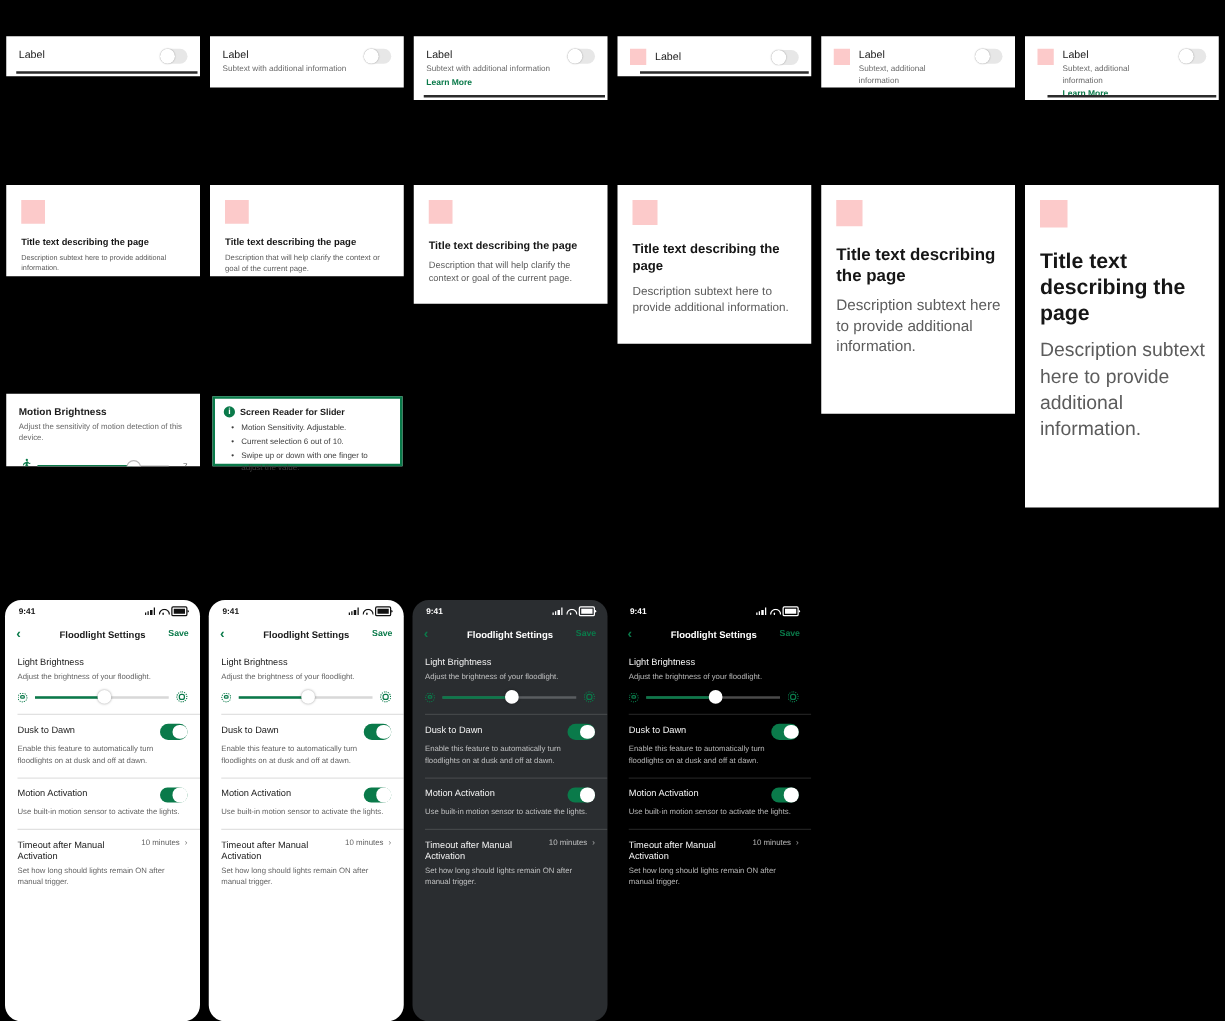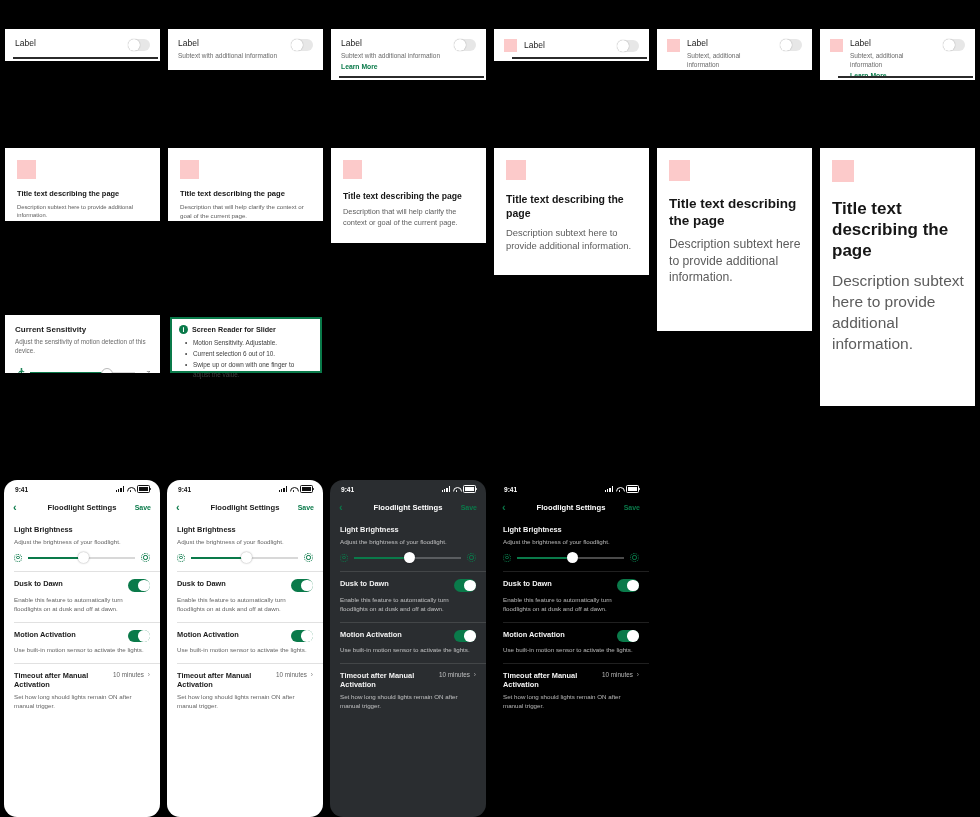--- a/index.html
+++ b/index.html
@@ -99,21 +99,21 @@
   .batt:before{content:"";position:absolute;left:1px;top:1px;bottom:1px;right:1px;background:currentColor;}
   .batt:after{content:"";position:absolute;right:-2.2px;top:1.6px;width:1.2px;height:2px;background:currentColor;border-radius:0 1px 1px 0;}
 
   .navbar{height:19px;display:flex;align-items:center;padding:0 9px;flex:0 0 auto;position:relative;}
   .nav-back{font-size:11px;font-weight:700;color:#0a7a4a;line-height:1;cursor:pointer;}
   .nav-title{position:absolute;left:0;right:0;text-align:center;font-size:7.6px;font-weight:700;pointer-events:none;}
   .nav-save{margin-left:auto;font-size:7px;font-weight:700;color:#0a7a4a;}
 
   .sect{padding:8px 10px 9px 10px;position:relative;}
   .sect + .sect:before{content:"";position:absolute;left:10px;right:0;top:0;height:1px;background:currentColor;opacity:.13;}
-  .s-title{font-size:7.4px;font-weight:700;}
+  .s-title{font-size:7.4px;font-weight:400;}
   .s-desc{font-size:6.2px;line-height:9px;margin-top:3px;opacity:.72;}
   .s-row{display:flex;align-items:flex-start;justify-content:space-between;gap:8px;}
   .p-slider{display:flex;align-items:center;gap:6px;margin-top:7px;}
   .p-track{position:relative;flex:1 1 auto;height:2px;}
   .p-fill{position:absolute;left:0;top:0;height:2px;background:#0a7a4a;width:52%;}
   .p-knob{position:absolute;left:52%;top:50%;width:11px;height:11px;margin-left:-5.5px;margin-top:-5.5px;
           border-radius:50%;background:#fff;box-shadow:0 0 2px rgba(0,0,0,.4);}
   .sun{width:8px;height:8px;position:relative;flex:0 0 auto;}
   .sun:before{content:"";position:absolute;left:2.2px;top:2.2px;width:3.6px;height:3.6px;border-radius:50%;
               border:1.2px solid #0a7a4a;box-sizing:border-box;}
@@ -245,21 +245,21 @@
   <div class="tt-desc" style="font-size:12.2px;margin-top:7px;line-height:16.5px;">Description subtext here to provide additional information.</div>
 </div>
 
 <div class="abs card title-card" style="left:820px;top:148px;width:155px;height:258px;">
   <div class="tt-swatch" style="width:22px;height:22px;"></div>
   <div class="tt-title" style="font-size:17px;margin-top:16px;line-height:21px;">Title text describing the page</div>
   <div class="tt-desc" style="font-size:15.5px;margin-top:9px;line-height:21px;">Description subtext here to provide additional information.</div>
 </div>
 
 <div class="abs card slider-card" style="left:5px;top:315px;width:155px;height:58px;">
-  <div class="sl-title">Current Sensitivity</div>
+  <div class="sl-title">Motion Brightness</div>
   <div class="sl-desc">Adjust the sensitivity of motion detection of this device.</div>
   <div class="sl-row">
     <span style="flex:0 0 auto;">
       <svg width="10" height="11" viewBox="0 0 24 24" aria-hidden="true">
         <circle cx="15.5" cy="3.6" r="2.2" fill="#0a7a4a"></circle>
         <path d="M13.6 7.2 9.6 9.3l-1.8 4.2 1.9.8 1.3-3.1 2.4-1.1.1 3.3-3.3 3.9-3.6 1.1.6 2 4.5-1.4 3.6-4.2 2.7 2.4.8 4.3 2-.4-.9-5-3-2.8.6-4 2.2 2 2.7-.3-.2-2-1.9.2-3.4-3z" fill="#0a7a4a"></path>
       </svg>
     </span>
     <span class="sl-track">
       <span class="sl-fill"></span>

